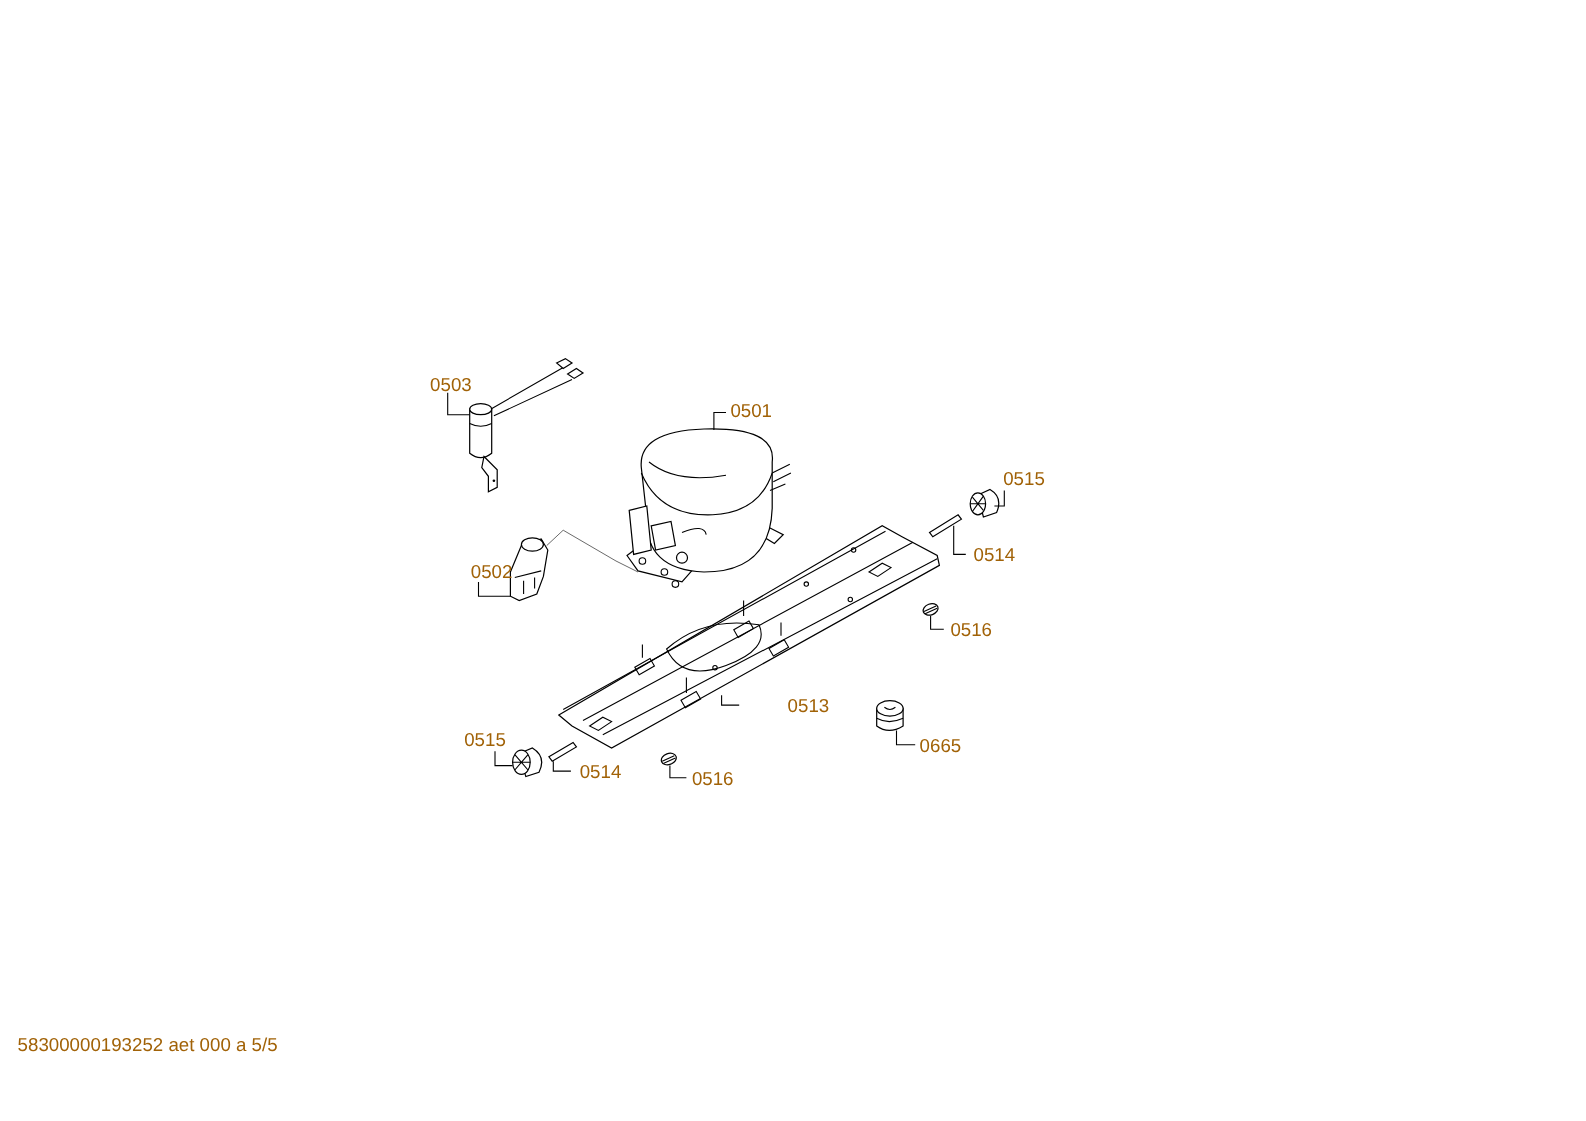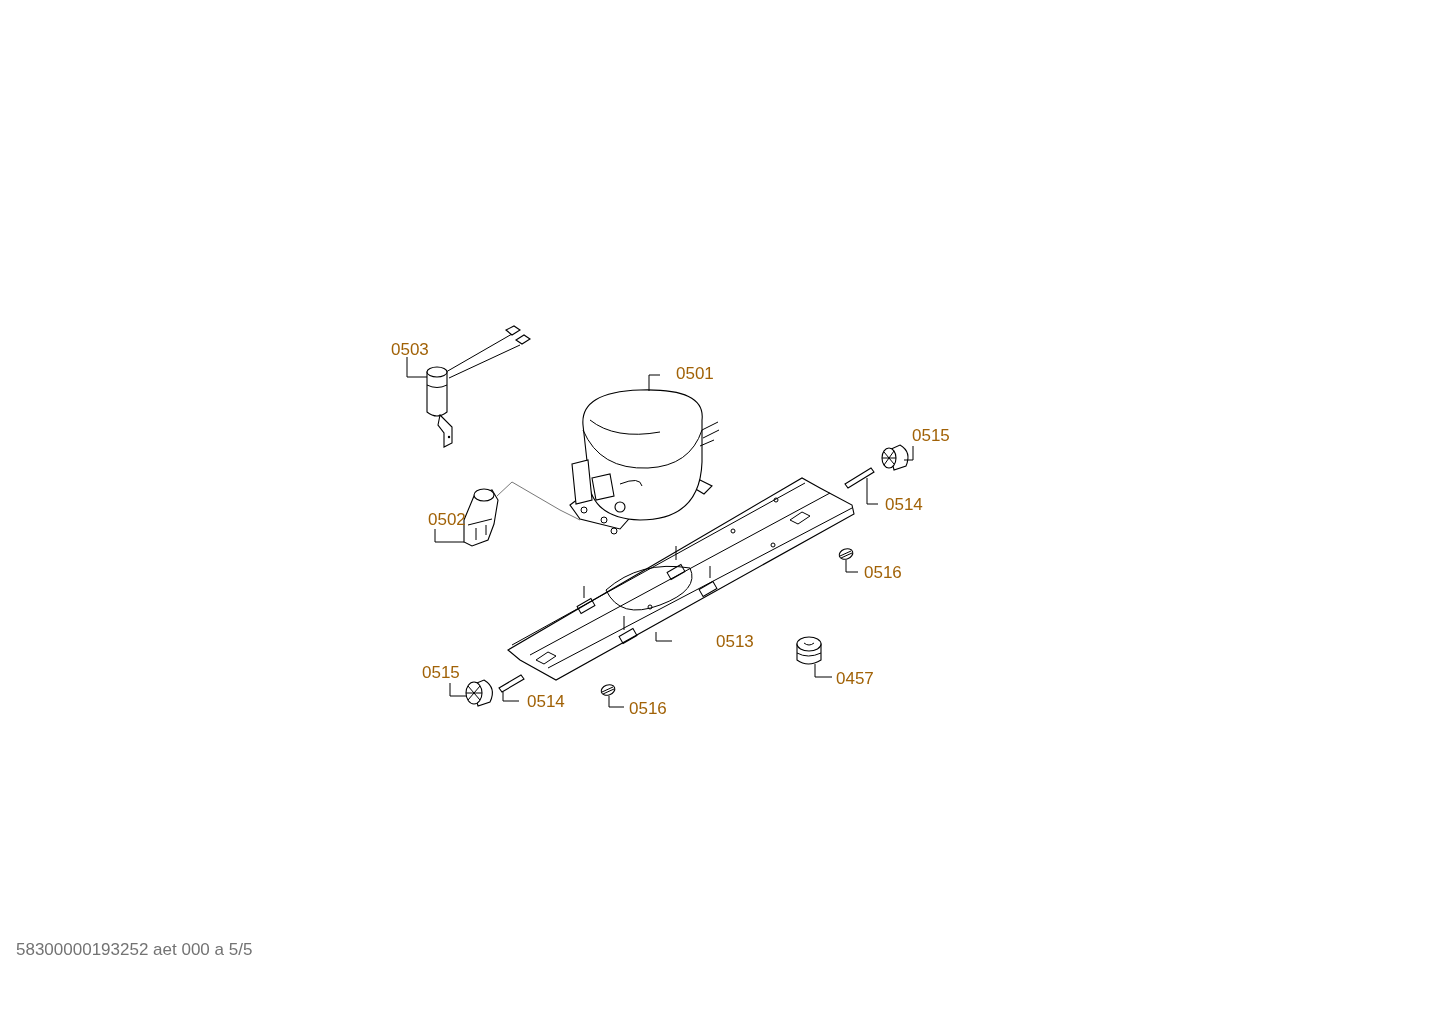--- a/index.html
+++ b/index.html
@@ -1,19 +1,19 @@
 <!DOCTYPE html>
 <html><head>
 <meta charset="utf-8">
 <style>
   html, body { margin:0; padding:0; background:#ffffff; }
   body { width:1442px; height:1019px; position:relative; overflow:hidden; font-family:"Liberation Sans", sans-serif; }
   #diagram { position:absolute; left:0; top:0; width:1442px; height:1019px; }
   .lbl { position:absolute; font-size:17px; color:#a16207; font-family:"Liberation Sans", sans-serif; line-height:1; white-space:nowrap; }
-  .footer { position:absolute; left:16px; top:940px; font-size:17px; color:#737373; font-family:"Liberation Sans", sans-serif; white-space:nowrap; }
+  .footer { position:absolute; left:16px; top:940px; font-size:17px; color:#a16207; font-family:"Liberation Sans", sans-serif; white-space:nowrap; }
   svg .ln { fill:none; stroke:#000; stroke-width:1; }
   svg .thin { fill:none; stroke:#555; stroke-width:0.8; }
   svg .part { fill:#fff; stroke:#000; stroke-width:1.1; }
   svg .lead { fill:none; stroke:#000; stroke-width:1; }
 </style>
 </head>
 <body>
 
 <svg id="diagram" viewBox="0 0 1442 1019" xmlns="http://www.w3.org/2000/svg">
 
@@ -111,24 +111,24 @@
   <path class="lead" d="M503 692 L503 701 L519 701"></path>
 
   <g>
     <ellipse class="part" cx="608" cy="690" rx="7" ry="5" transform="rotate(-20 608 690)"></ellipse>
     <path class="ln" d="M602 692 L613 687 M603 694 L614 689"></path>
   </g>
   <path class="lead" d="M609 696 L609 707 L624 707"></path>
 </svg>
 
 <div class="lbl" style="left:391px;top:341px;">0503</div>
-<div class="lbl" style="left:664px;top:365px;margin-left:12px;">0501</div>
+<div class="lbl" style="left:664px;top:365px;">0501</div>
 <div class="lbl" style="left:428px;top:511px;">0502</div>
 <div class="lbl" style="left:912px;top:427px;">0515</div>
 <div class="lbl" style="left:885px;top:496px;">0514</div>
 <div class="lbl" style="left:864px;top:564px;">0516</div>
 <div class="lbl" style="left:716px;top:633px;">0513</div>
-<div class="lbl" style="left:836px;top:670px;">0457</div>
+<div class="lbl" style="left:836px;top:670px;">0665</div>
 <div class="lbl" style="left:422px;top:664px;">0515</div>
 <div class="lbl" style="left:527px;top:693px;">0514</div>
 <div class="lbl" style="left:629px;top:700px;">0516</div>
 
 <div class="footer">58300000193252 aet 000 a 5/5</div>
 
 </body></html>

